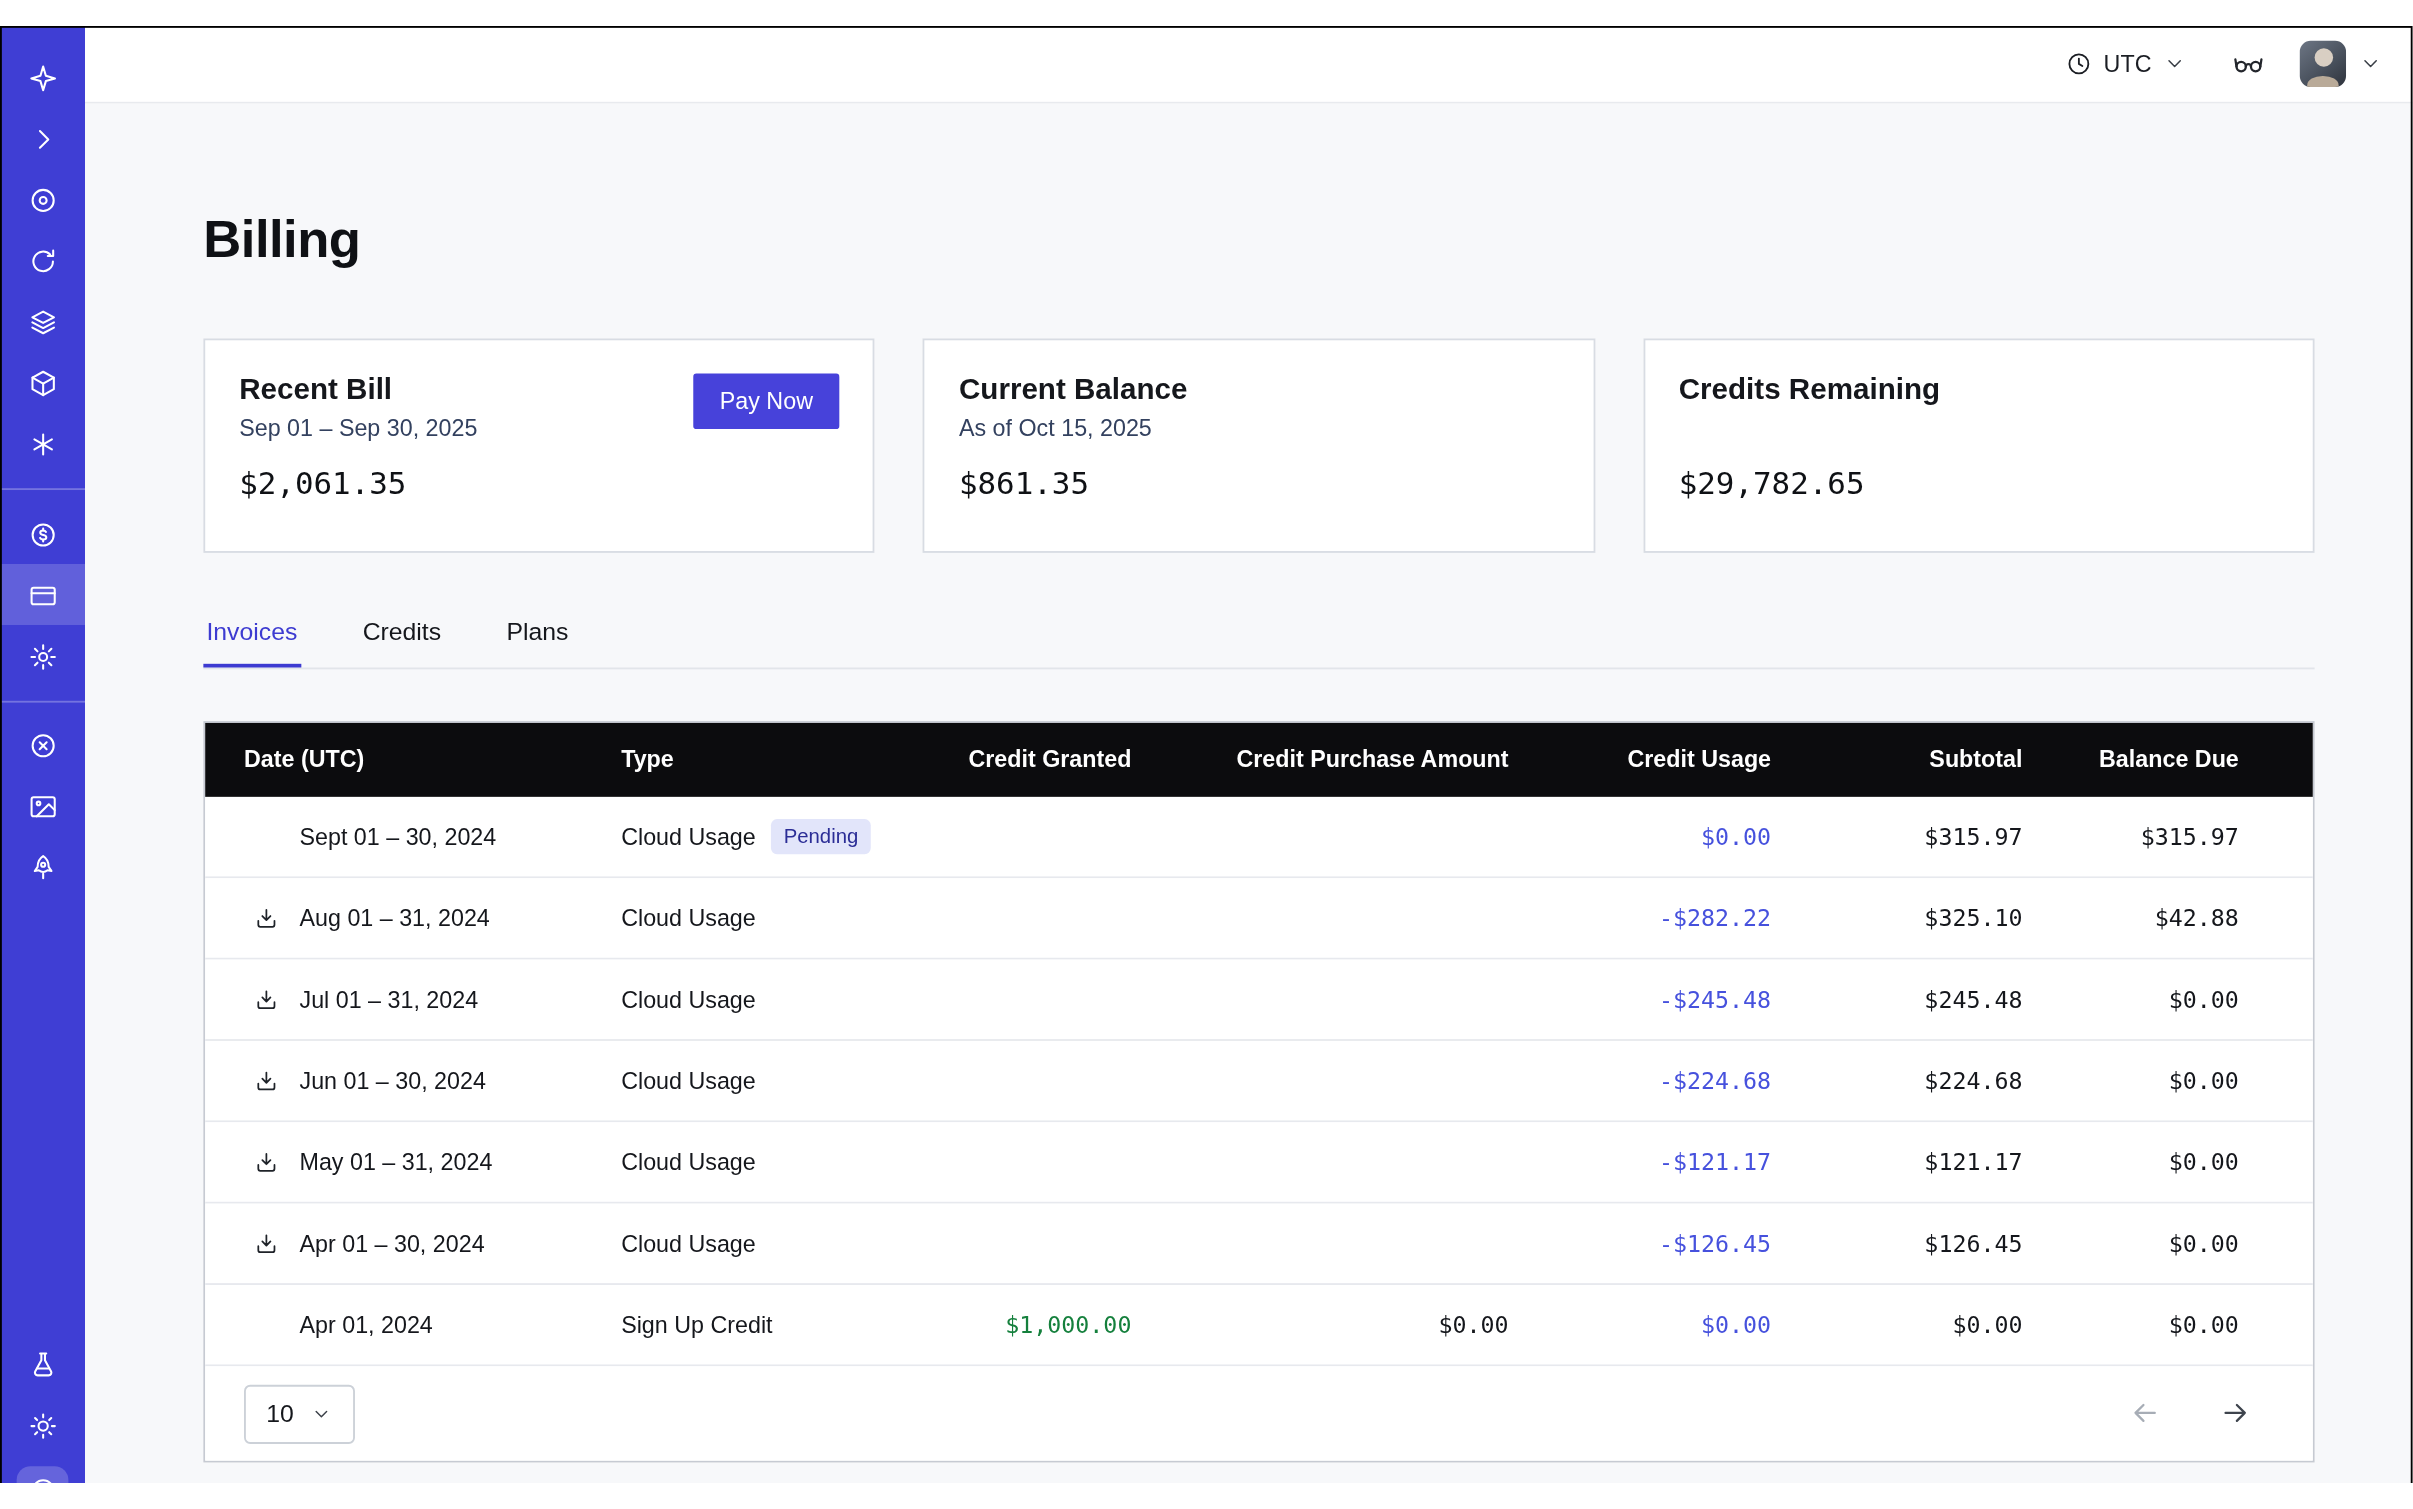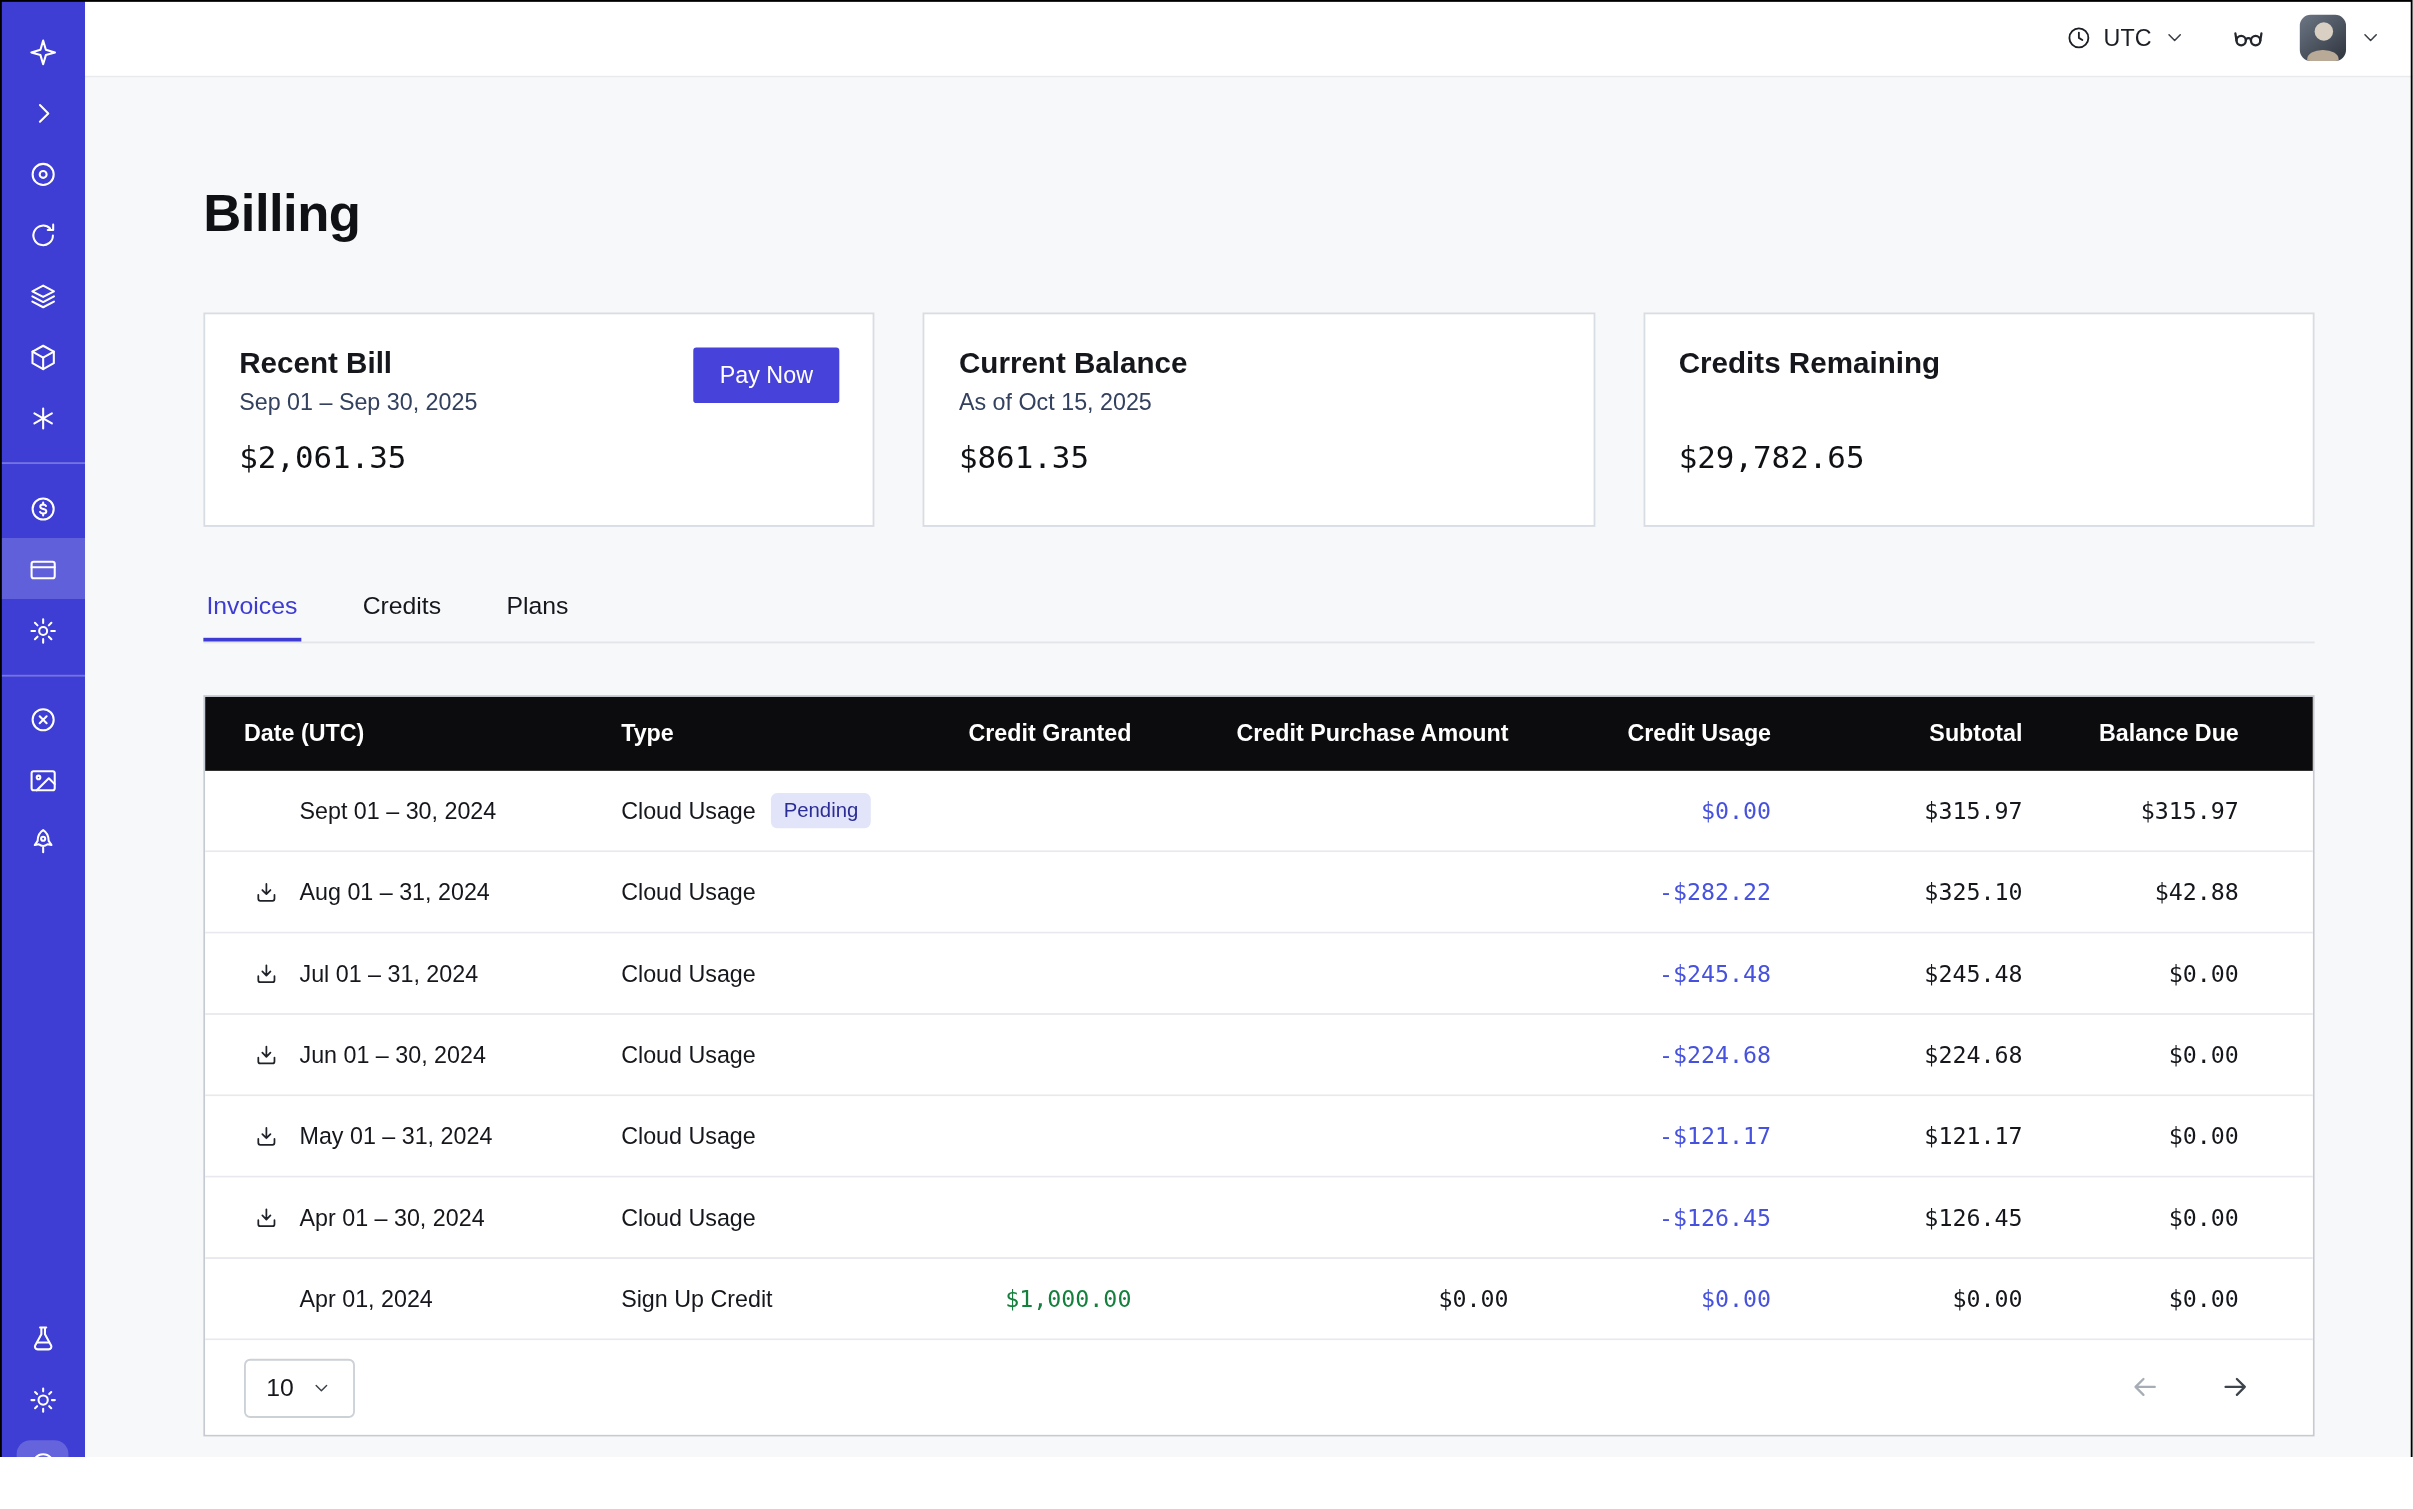--- a/index.html
+++ b/index.html
@@ -1,16 +1,16 @@
 <!DOCTYPE html>
 <html style="--sidebar: #3f3ed4; --accent: #4742da; --link: #3d3bd1; --usage: #4651dd; --credit: #15803d; --thead: #0c0c0e;font-size:13.4px"><head>
 <meta charset="utf-8">
 <style>
   html,body{margin:0;padding:0;background:#fff;font-family:"Liberation Sans",sans-serif;color:#15171c;}
-  .viewport{position:relative;width:2413px;height:1457px;overflow:hidden;background:#fff;}
+  .viewport{position:relative;width:2413px;height:1457px;overflow:hidden;background:#fff;margin-top:26px;}
   .scale{position:absolute;top:0;left:0;width:1305px;height:817px;transform:scale(1.848718);transform-origin:0 0;}
   .frame{position:absolute;inset:0;border:1.3px solid #000;pointer-events:none;z-index:60;}
   .app{display:grid;grid-template-columns:46px 1fr;grid-template-rows:42px 1fr;width:100%;height:100%;}
 
   
   .sidebar{grid-row:1/3;grid-column:1;background:var(--sidebar,#3f3ed4);color:#fff;display:flex;flex-direction:column;box-sizing:border-box;padding-top:11.7px;}
   .side-top{display:flex;flex-direction:column;align-items:center;}
   .side-bottom{margin-top:auto;display:flex;flex-direction:column;align-items:center;padding-bottom:10px;}
   .side-item{width:46px;height:33px;display:flex;align-items:center;justify-content:center;color:#fff;cursor:pointer;}
   .side-item.active{background:rgba(255,255,255,.18);}

